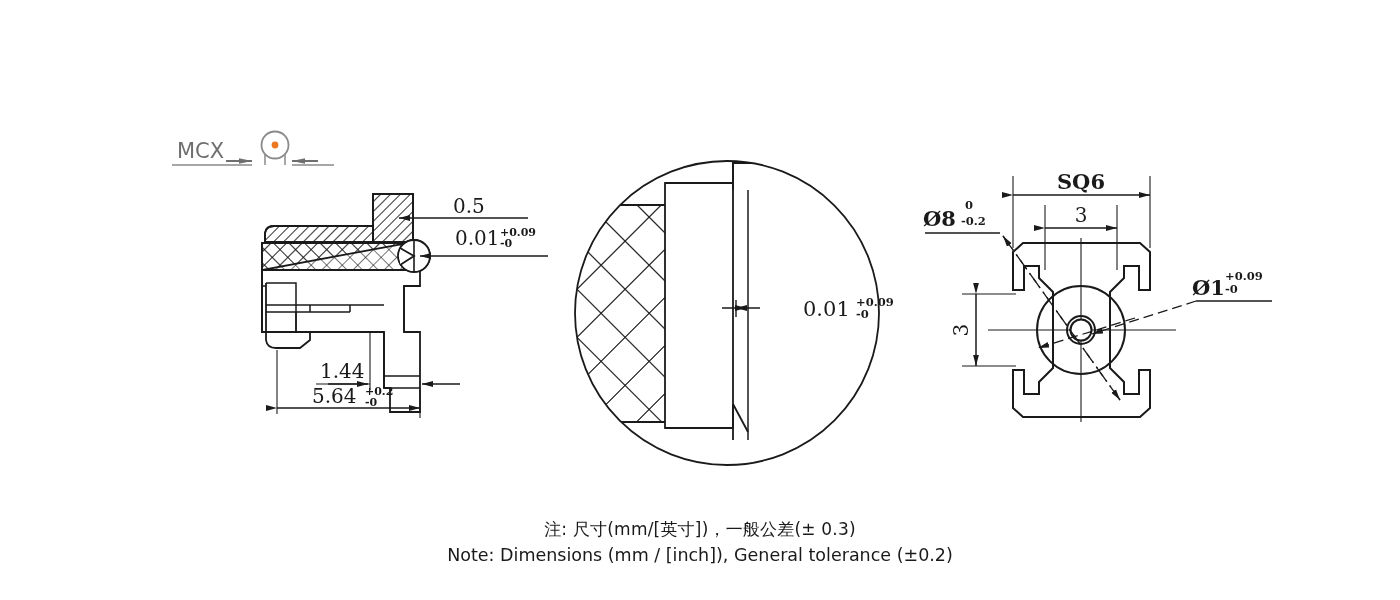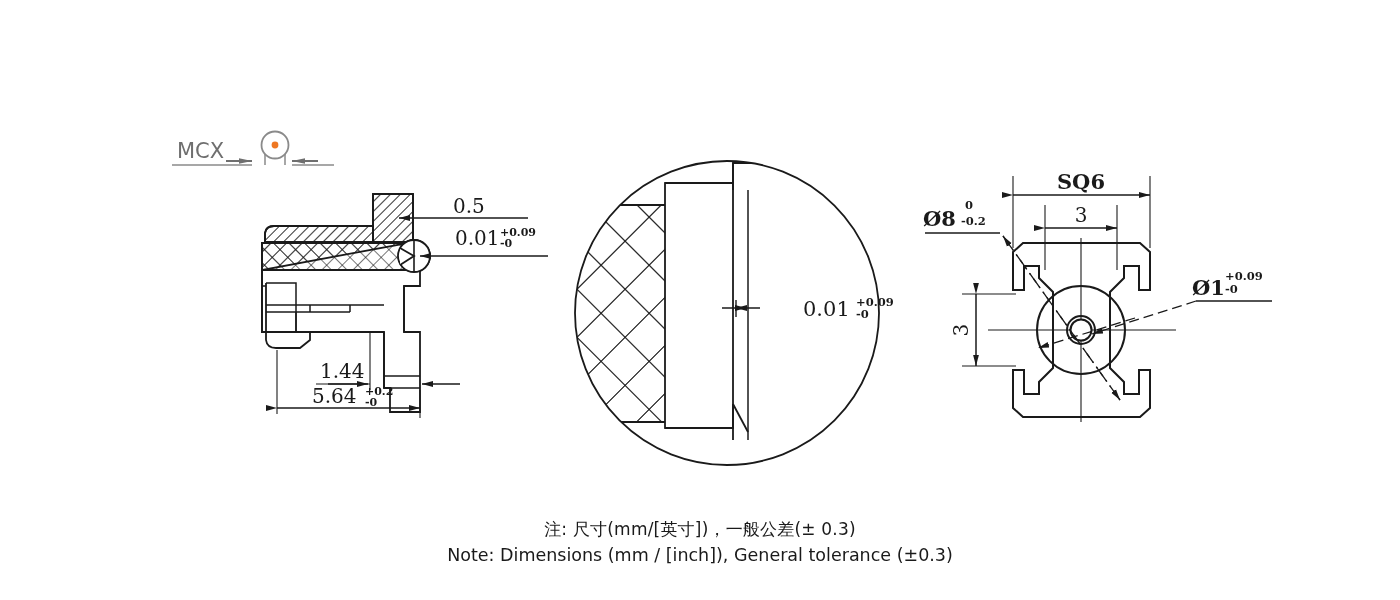--- a/index.html
+++ b/index.html
@@ -210,15 +210,15 @@
     <line x1="1135" y1="318" x2="1038" y2="348" stroke="#1a1a1a" stroke-width="1.3" stroke-dasharray="10,5" marker-end="url(#arrL)"></line>
     <text x="1192" y="295" font-size="21" font-family="DejaVu Serif, serif" font-weight="bold" fill="#1a1a1a">Ø1</text>
     <text x="1225" y="280" font-size="11.5" font-family="DejaVu Serif, serif" font-weight="bold" fill="#1a1a1a">+0.09</text>
     <text x="1225" y="293" font-size="11.5" font-family="DejaVu Serif, serif" font-weight="bold" fill="#1a1a1a">-0</text>
   </g>
 
   <text x="177" y="158" font-size="21" font-family="DejaVu Sans, sans-serif" fill="#6f6f6f">MCX</text>
 </svg>
 
 <div class="cap cap-cn">注: 尺寸(mm/[英寸])，一般公差(± 0.3)</div>
-<div class="cap cap-en">Note: Dimensions (mm / [inch]), General tolerance (±0.3)</div>
+<div class="cap cap-en">Note: Dimensions (mm / [inch]), General tolerance (±0.2)</div>
 
 </div>
 
 </body></html>

